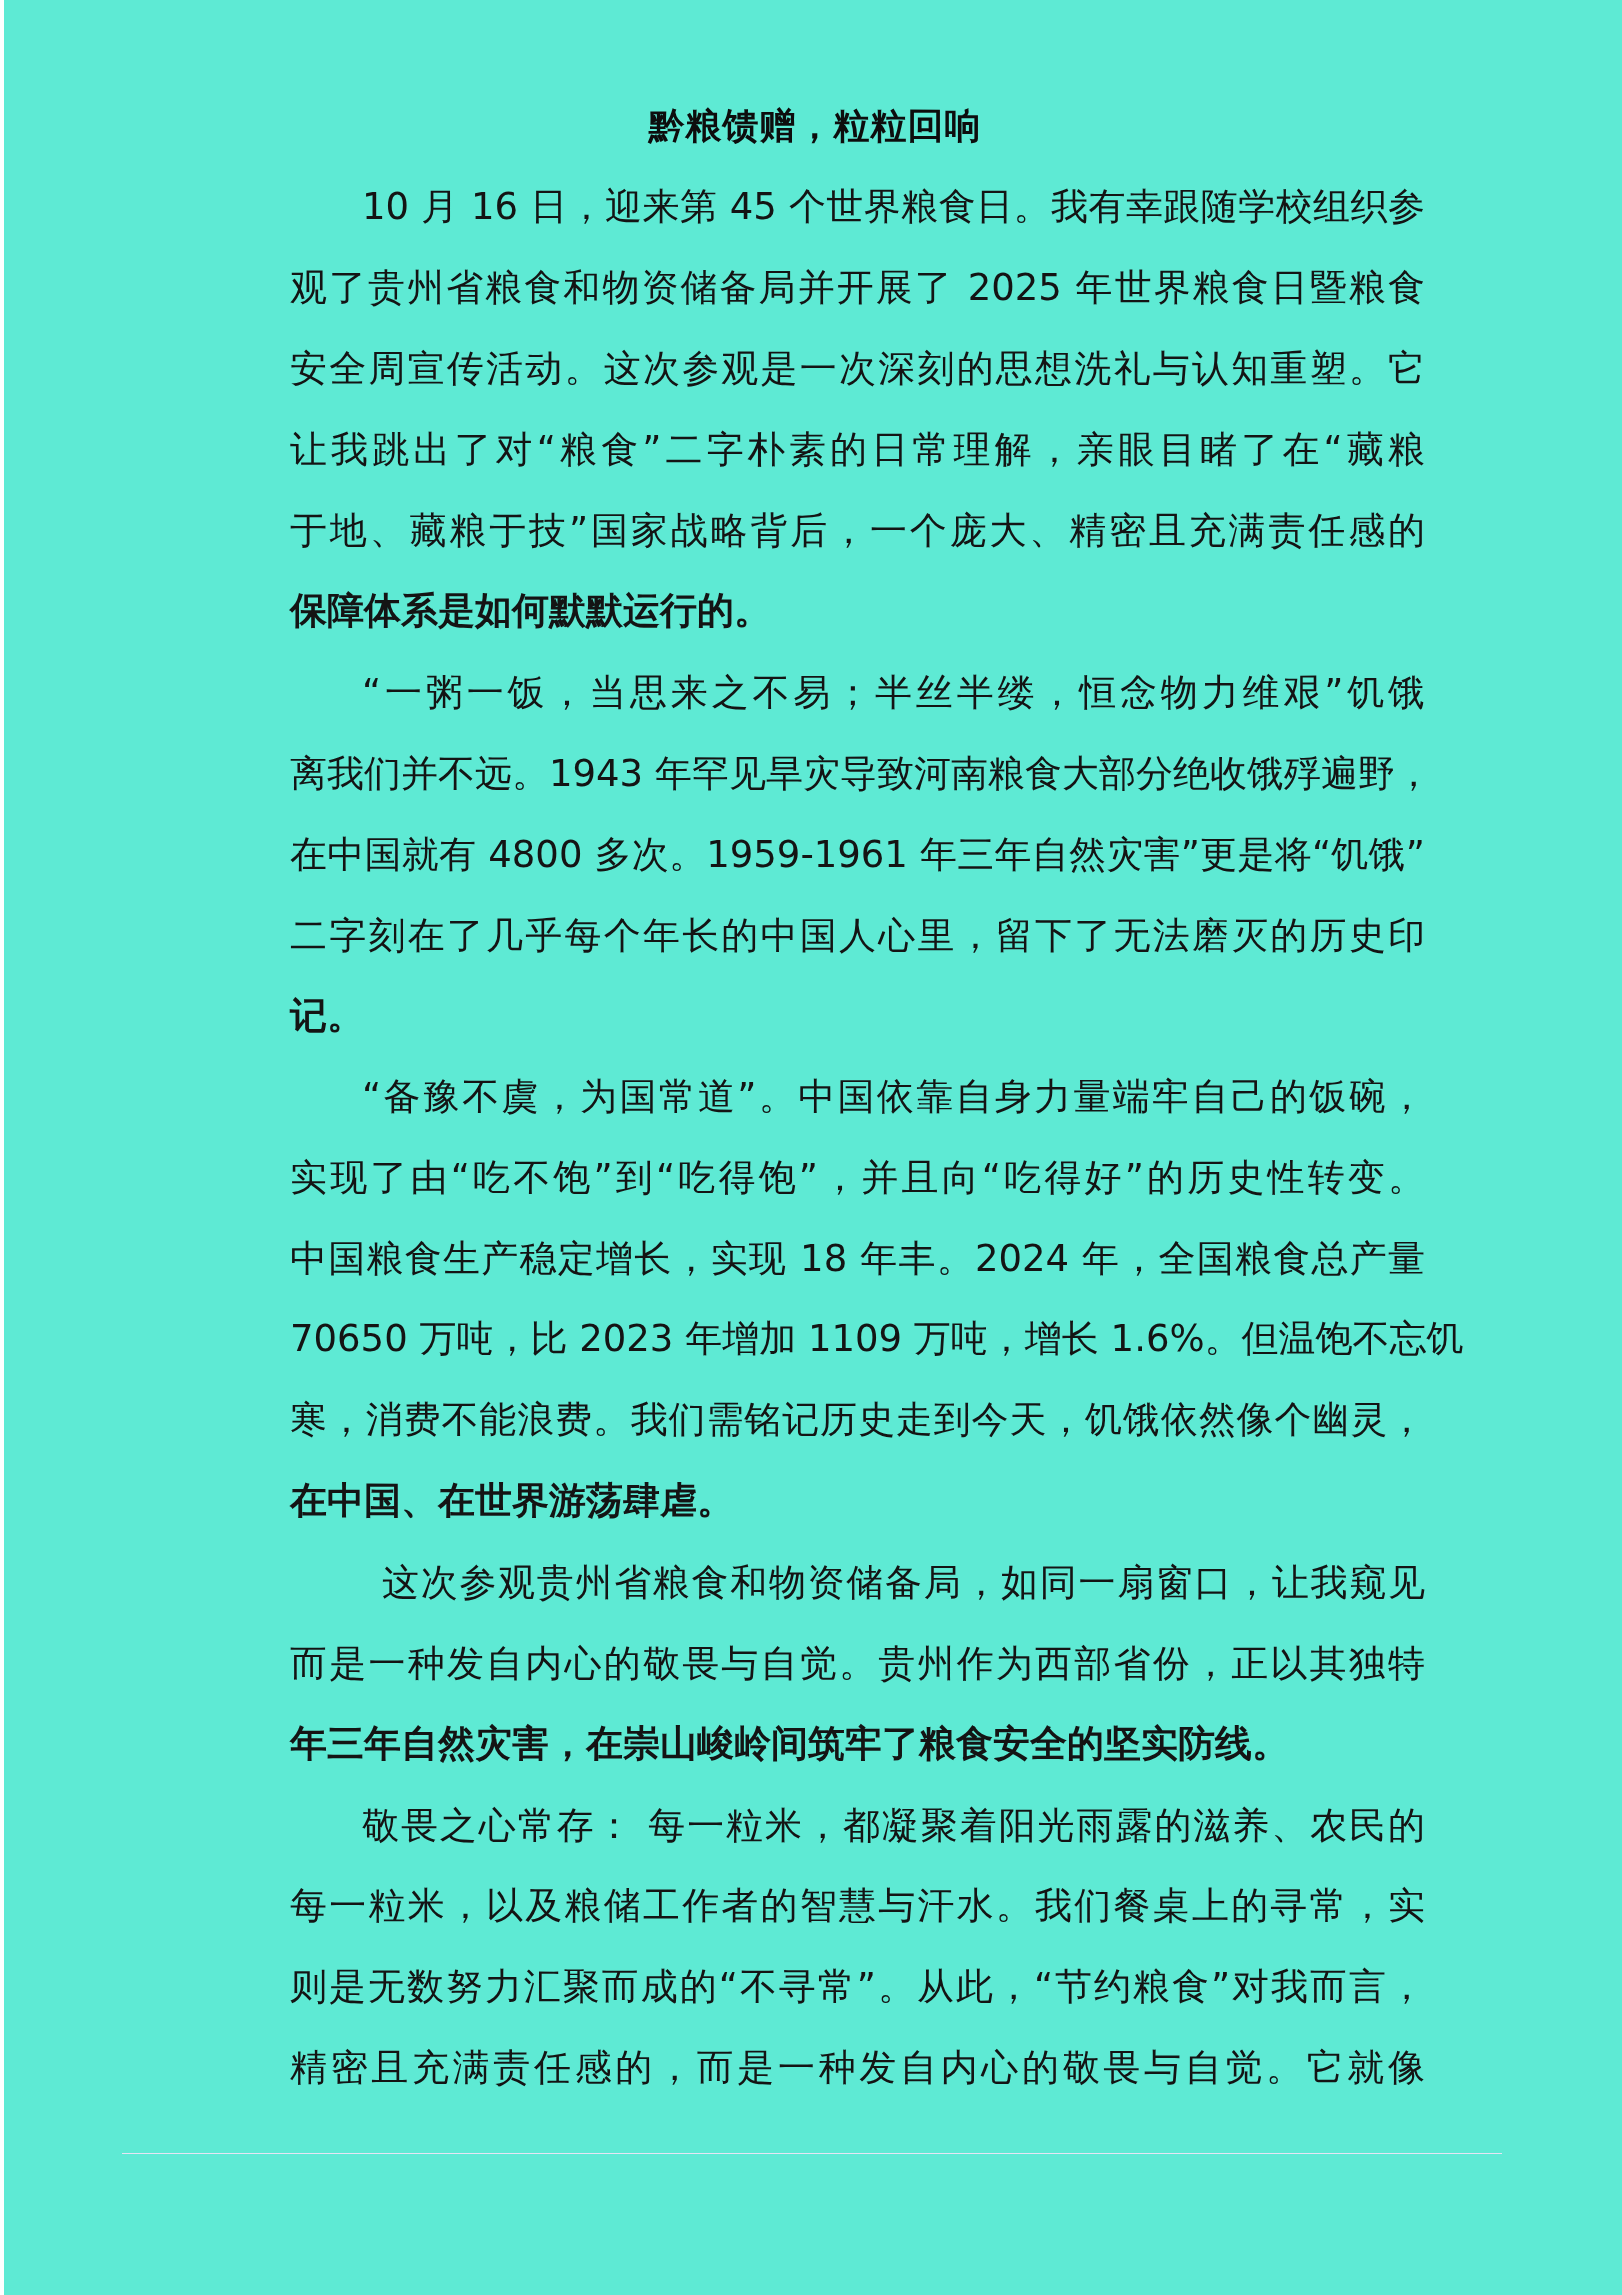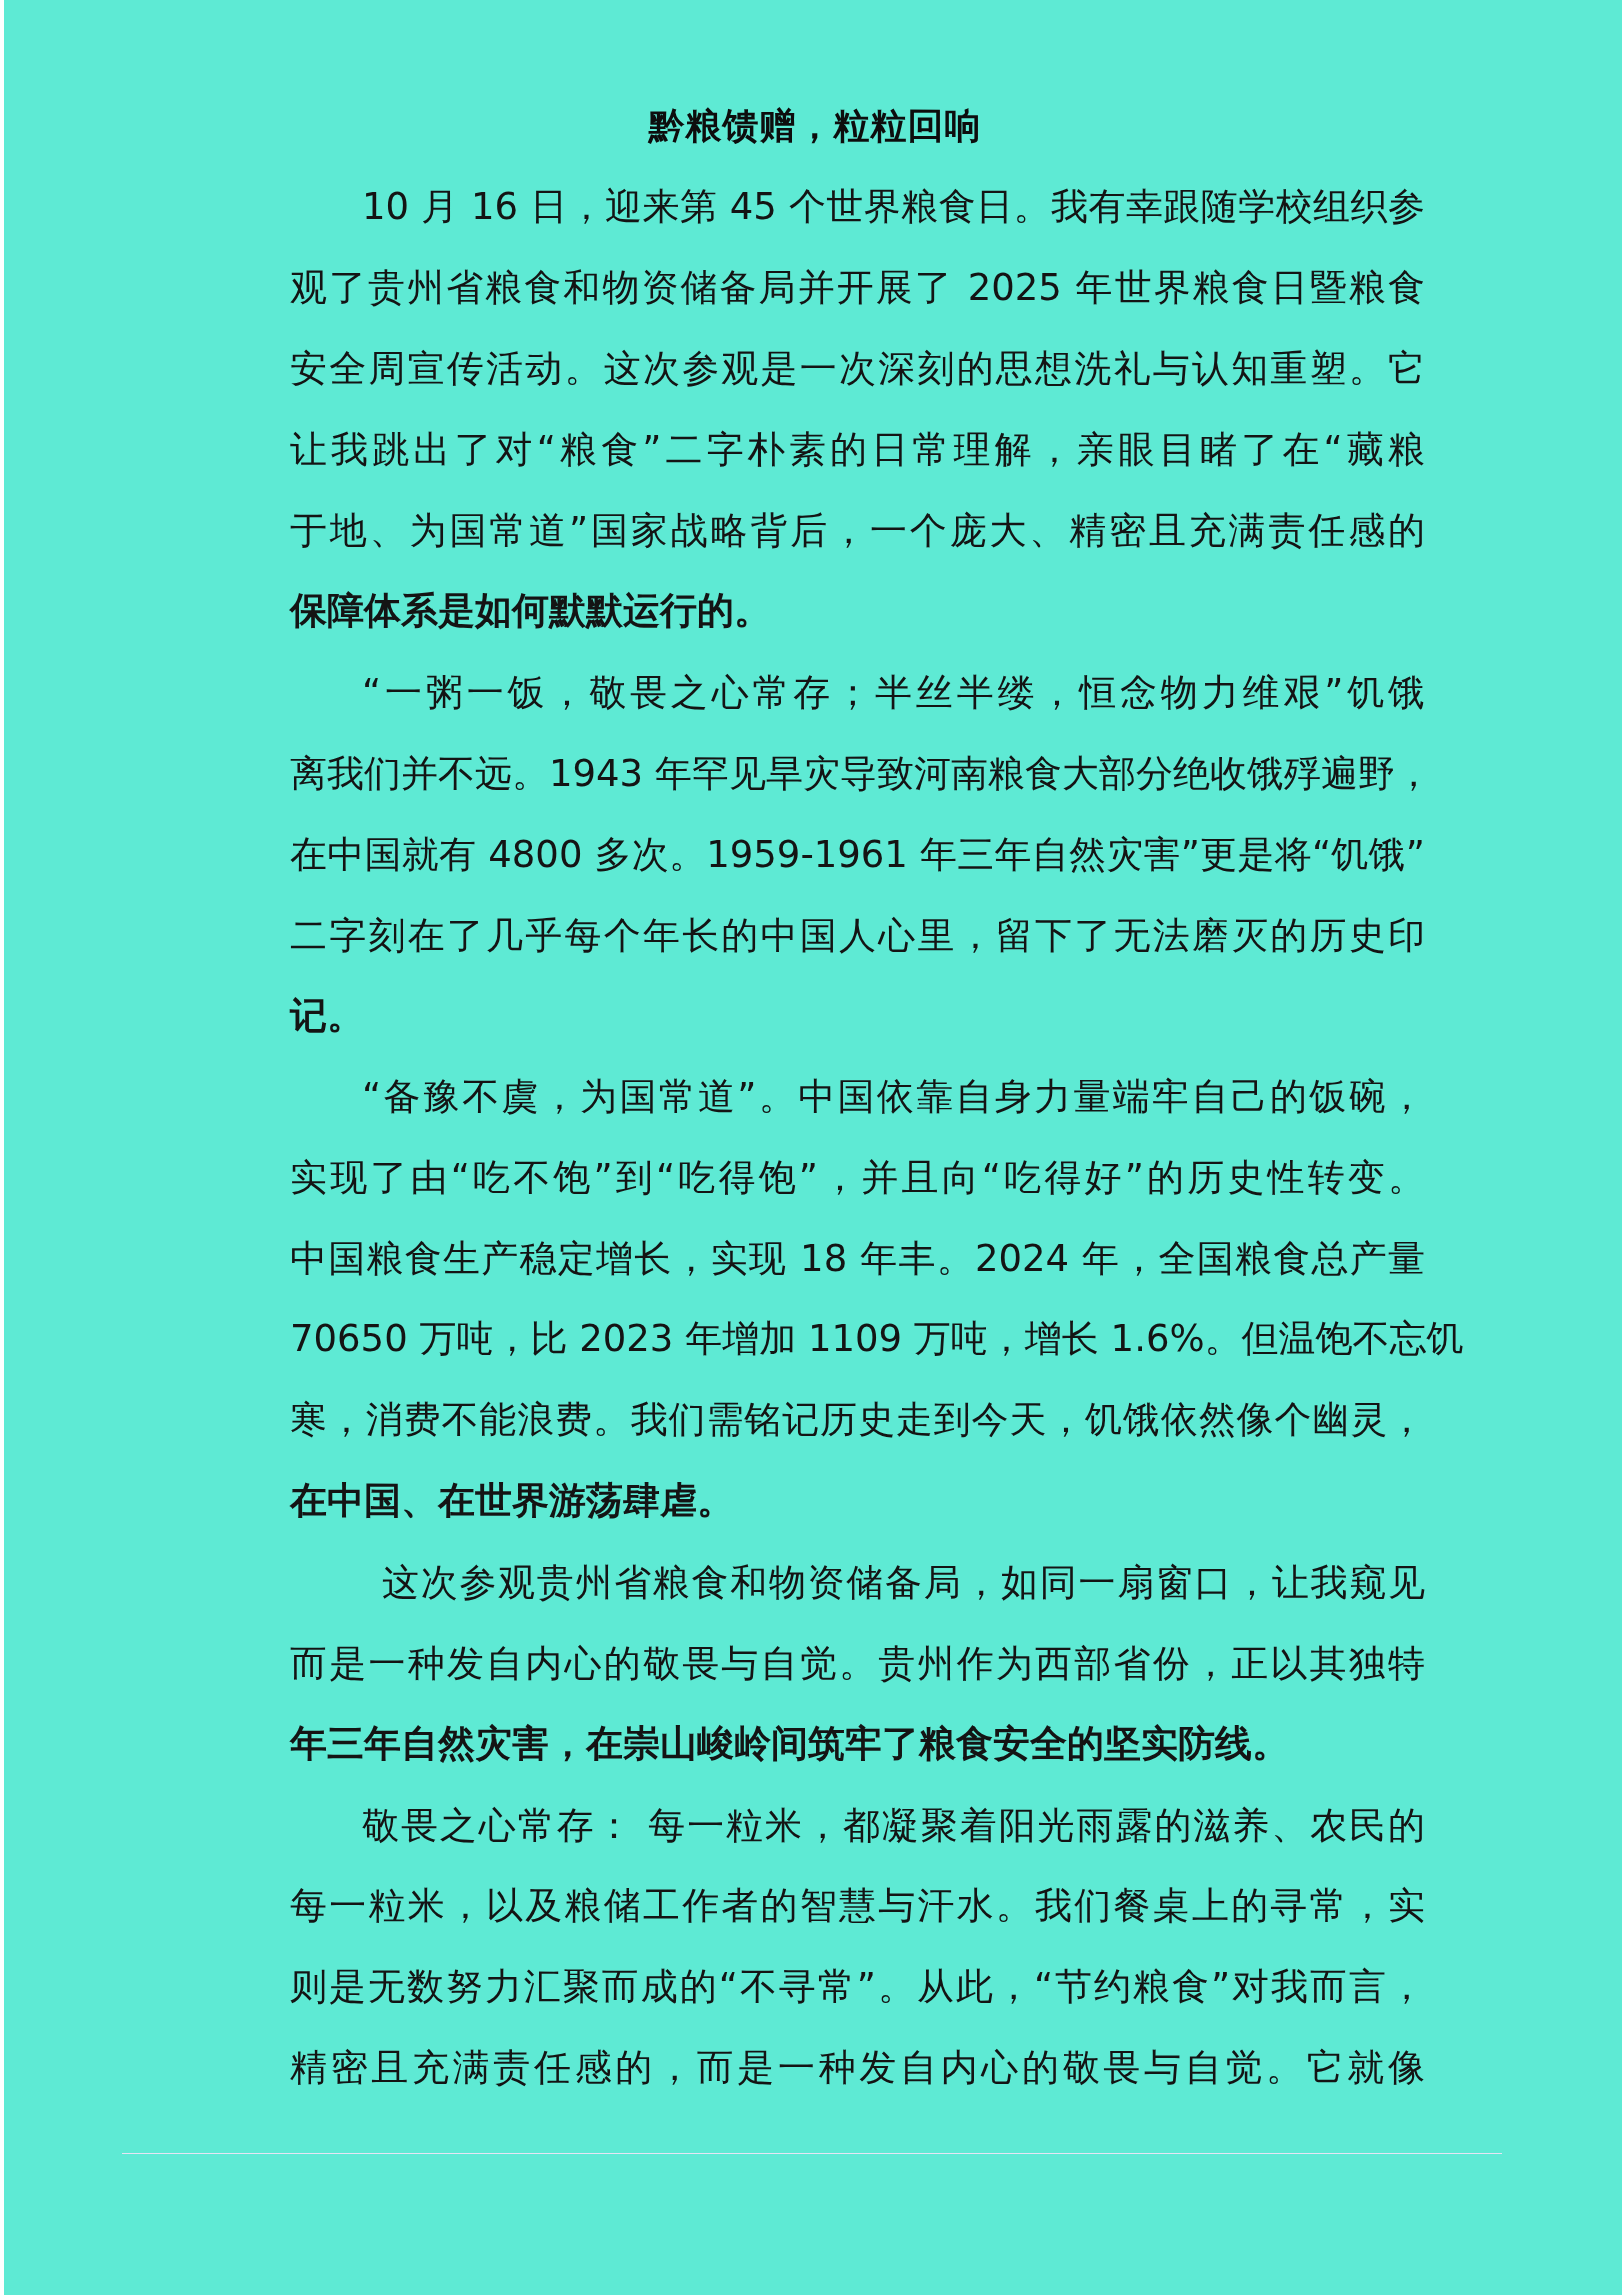--- a/index.html
+++ b/index.html
@@ -63,26 +63,26 @@
 
 <div class="page">
 
   <div class="title">黔粮馈赠，粒粒回响</div>
 
   <div>
     <div class="line indent" style="top:181px">10 月 16 日，迎来第 45 个世界粮食日。我有幸跟随学校组织参</div>
     <div class="line" style="top:262px">观了贵州省粮食和物资储备局并开展了 2025 年世界粮食日暨粮食</div>
     <div class="line" style="top:343px">安全周宣传活动。这次参观是一次深刻的思想洗礼与认知重塑。它</div>
     <div class="line" style="top:424px">让我跳出了对“粮食”二字朴素的日常理解，亲眼目睹了在“藏粮</div>
-    <div class="line" style="top:505px">于地、为国常道”国家战略背后，一个庞大、精密且充满责任感的</div>
+    <div class="line" style="top:505px">于地、藏粮于技”国家战略背后，一个庞大、精密且充满责任感的</div>
     <div class="line last" style="top:585px">保障体系是如何默默运行的。</div>
   </div>
 
   <div>
-    <div class="line indent" style="top:667px">“一粥一饭，敬畏之心常存；半丝半缕，恒念物力维艰”饥饿</div>
+    <div class="line indent" style="top:667px">“一粥一饭，当思来之不易；半丝半缕，恒念物力维艰”饥饿</div>
     <div class="line" style="top:748px">离我们并不远。1943 年罕见旱灾导致河南粮食大部分绝收饿殍遍野，</div>
     <div class="line" style="top:829px">在中国就有 4800 多次。1959-1961 年三年自然灾害”更是将“饥饿”</div>
     <div class="line" style="top:910px">二字刻在了几乎每个年长的中国人心里，留下了无法磨灭的历史印</div>
     <div class="line last" style="top:990px">记。</div>
   </div>
 
   <div>
     <div class="line indent" style="top:1071px">“备豫不虞，为国常道”。中国依靠自身力量端牢自己的饭碗，</div>
     <div class="line" style="top:1152px">实现了由“吃不饱”到“吃得饱”，并且向“吃得好”的历史性转变。</div>
     <div class="line" style="top:1233px">中国粮食生产稳定增长，实现 18 年丰。2024 年，全国粮食总产量</div>

